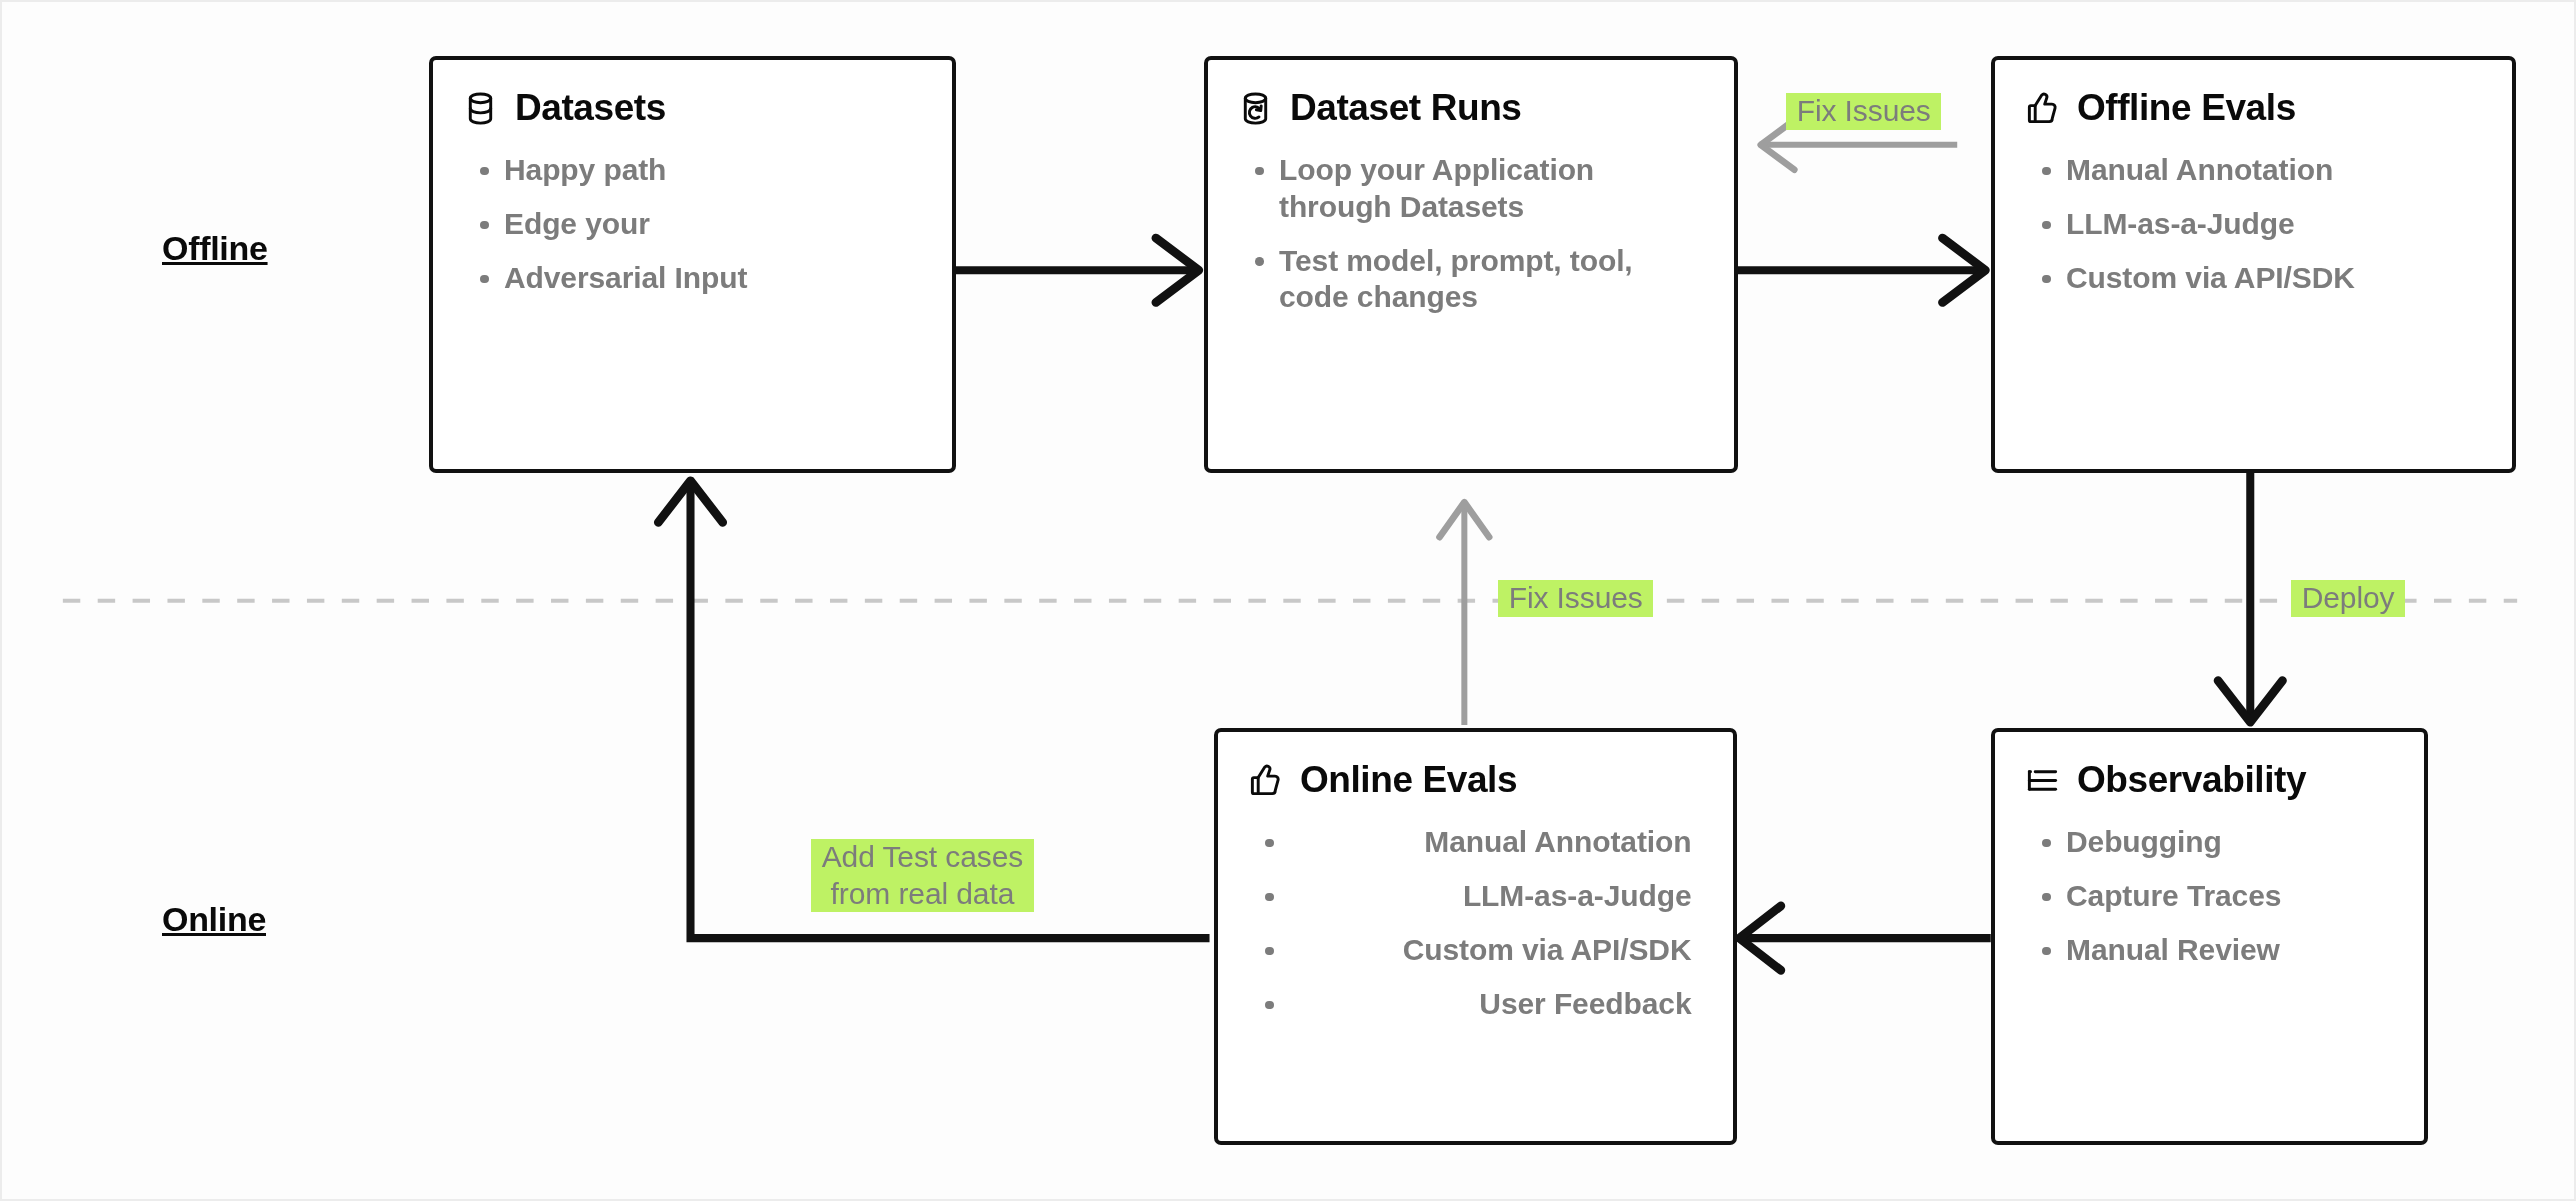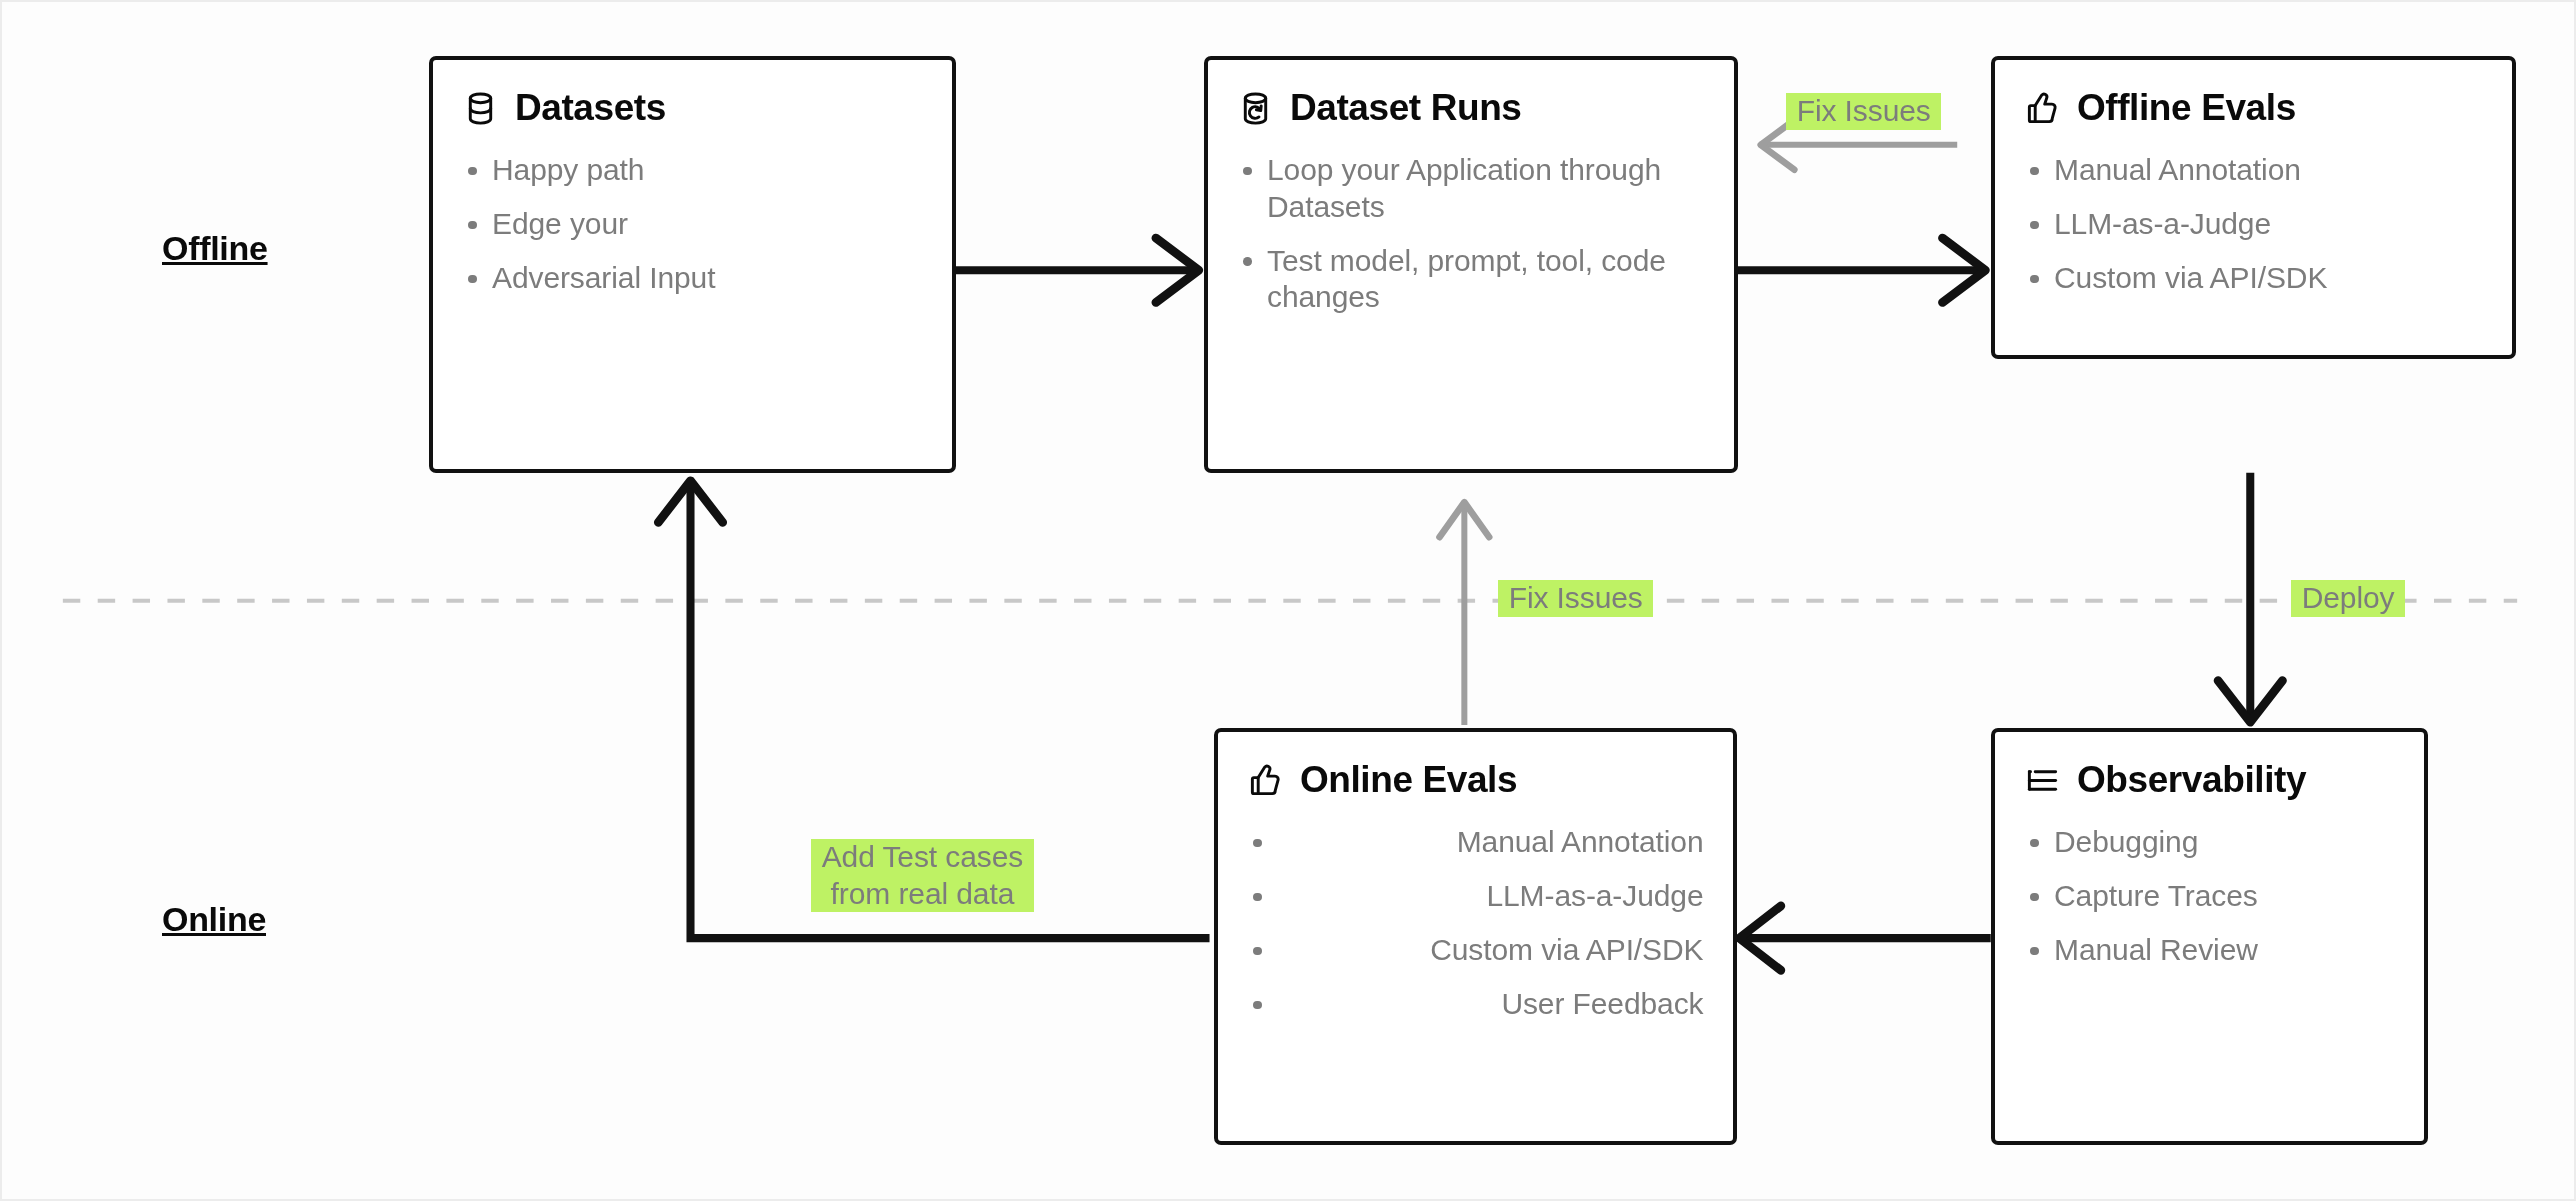--- a/index.html
+++ b/index.html
@@ -49,22 +49,23 @@
   }
   .node-title {
     font-size: 37px;
     font-weight: bold;
     color: #0a0a0a;
     letter-spacing: -0.4px;
     white-space: nowrap;
   }
   .bullets {
     list-style: none;
-    margin: 0;
+    margin: 12px;
     padding: 0;
+    font-weight: bold;
   }
   .bullets li {
     position: relative;
     padding-left: 29.5px;
     margin-bottom: 17.4px;
     font-size: 30px;
     line-height: 1.22;
     color: #7c7c7c;
     letter-spacing: -0.1px;
   }
@@ -172,21 +173,21 @@
         <polyline points="15.9 10.2 15.6 13.4 12.6 12.9"></polyline>
       </svg>
       <div class="node-title">Dataset Runs</div>
     </div>
     <ul class="bullets">
       <li>Loop your Application through Datasets</li>
       <li>Test model, prompt, tool, code changes</li>
     </ul>
   </div>
 
-  <div class="node" style="left:1989px; top:54px; width:525px; height:303px;">
+  <div class="node" style="left:1989px; top:54px; width:525px; height:417px;">
     <div class="node-head">
       <svg class="node-icon" viewBox="0 0 24 24" fill="none" stroke="#0a0a0a" stroke-width="2" stroke-linecap="round" stroke-linejoin="round">
         <path d="M7 10v11H4a1 1 0 0 1-1-1v-9a1 1 0 0 1 1-1z"></path>
         <path d="M7 10l4.5-7.2a2 2 0 0 1 3.4 2l-1.4 4.2h5a2.2 2.2 0 0 1 2.1 2.8l-1.9 7A2.2 2.2 0 0 1 16.6 21H7"></path>
       </svg>
       <div class="node-title">Offline Evals</div>
     </div>
     <ul class="bullets">
       <li>Manual Annotation</li>
       <li>LLM-as-a-Judge</li>

